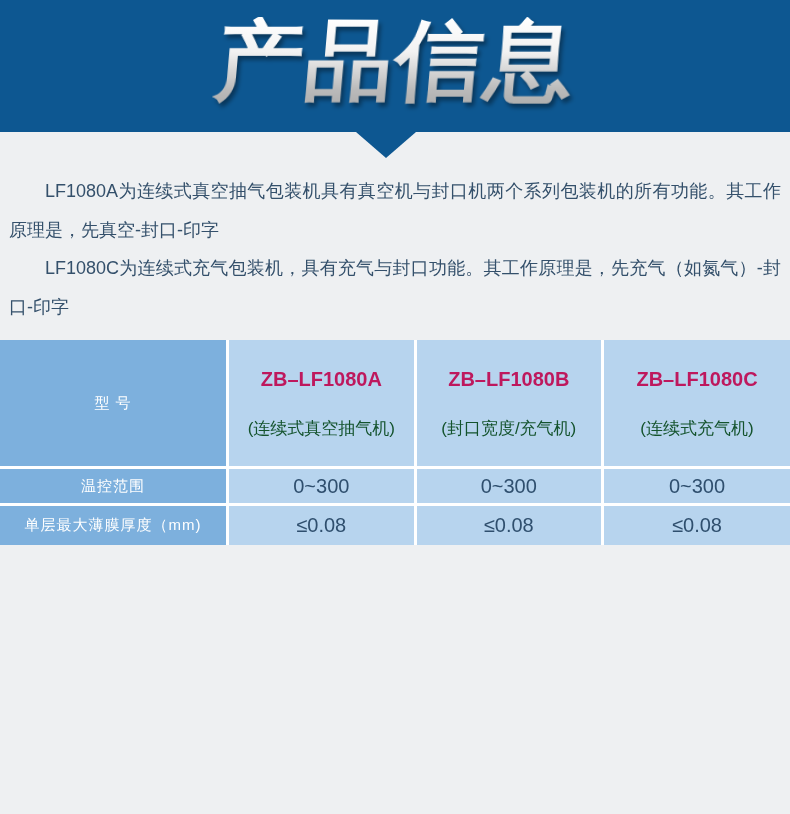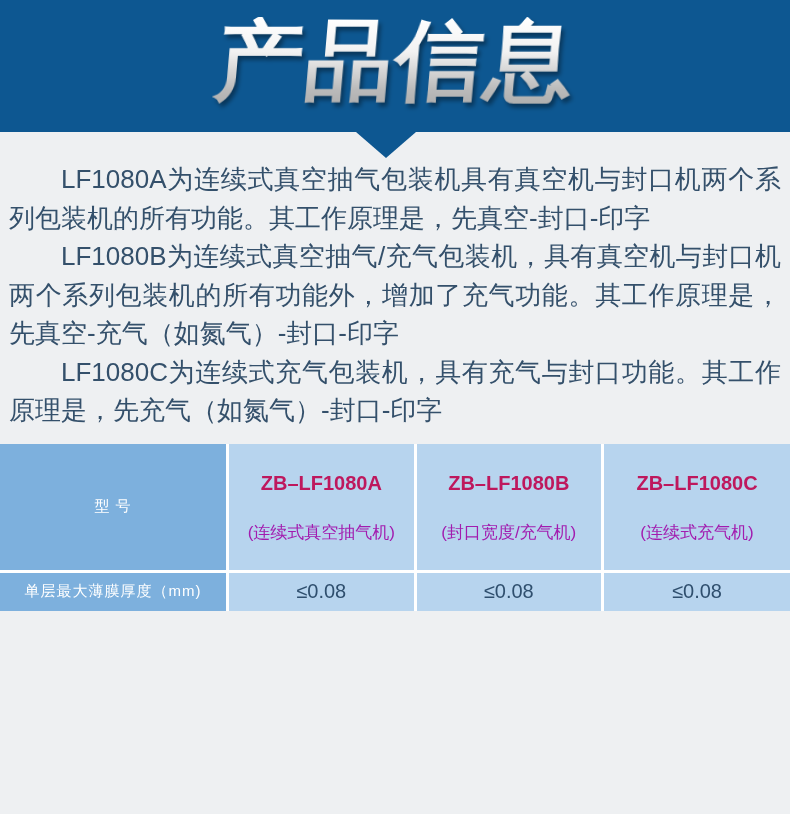--- a/index.html
+++ b/index.html
@@ -44,23 +44,23 @@
     left: 356px;
     top: 132px;
     width: 0; height: 0;
     border-left: 30px solid transparent;
     border-right: 30px solid transparent;
     border-top: 26px solid #0d5791;
   }
 
   
   .intro {
-    padding: 28px 9px 6px 9px;
+    padding: 40px 9px 6px 9px;
     color: #34506b;
-    font-size: 26px;
+    font-size: 18px;
     line-height: 38.5px;
     text-align: justify;
   }
   .intro p { text-indent: 2em; }
 
   
   table.spec {
     width: 790px;
     margin-top: 8px;
     border-collapse: collapse;
@@ -79,39 +79,38 @@
   }
   td.val {
     background: #b7d4ee;
     color: #2f4f6e;
     font-size: 20px;
     white-space: pre-line;
     line-height: 1.25;
   }
   tr.r-header td.val { line-height: 1.3; }
   .model-code { font-size: 20px; font-weight: bold; color: #be185d; display: block; }
-  .model-desc { font-size: 17px; color: #a21caf; display: block; }
+  .model-desc { font-size: 17px; color: #14532d; display: block; }
 
   tr.r-header   { height: 61px; }
   tr.r-std      { height: 40px; }
   tr.r-temp     { height: 37px; }
 </style>
 </head>
 <body>
 
 <div>
 
   <div class="banner">
     <div class="banner-title">产品信息</div>
     <div class="banner-pointer"></div>
   </div>
 
   <div class="intro">
     <p>LF1080A为连续式真空抽气包装机具有真空机与封口机两个系列包装机的所有功能。其工作原理是，先真空-封口-印字</p>
-    <p>LF1080B为连续式真空抽气/充气包装机，具有真空机与封口机两个系列包装机的所有功能外，增加了充气功能。其工作原理是，先真空-充气（如氮气）-封口-印字</p>
     <p>LF1080C为连续式充气包装机，具有充气与封口功能。其工作原理是，先充气（如氮气）-封口-印字</p>
   </div>
 
   <table class="spec">
     <colgroup>
       <col class="c-label">
         <col class="c-val">
         <col class="c-val">
         <col class="c-val">
     </colgroup>
@@ -129,20 +128,26 @@
         <td class="val">
           <span class="model-code">ZB–LF1080C</span>
           <span class="model-desc">(连续式充气机)</span>
         </td>
       </tr>
 
 
 
 
 
+      <tr class="r-temp">
+        <td class="lbl">温控范围</td>
+        <td class="val">0~300</td>
+        <td class="val">0~300</td>
+        <td class="val">0~300</td>
+      </tr>
 
       <tr class="r-std">
         <td class="lbl">单层最大薄膜厚度（mm)</td>
         <td class="val">≤0.08</td>
         <td class="val">≤0.08</td>
         <td class="val">≤0.08</td>
       </tr>
 
     </tbody>
   </table>

